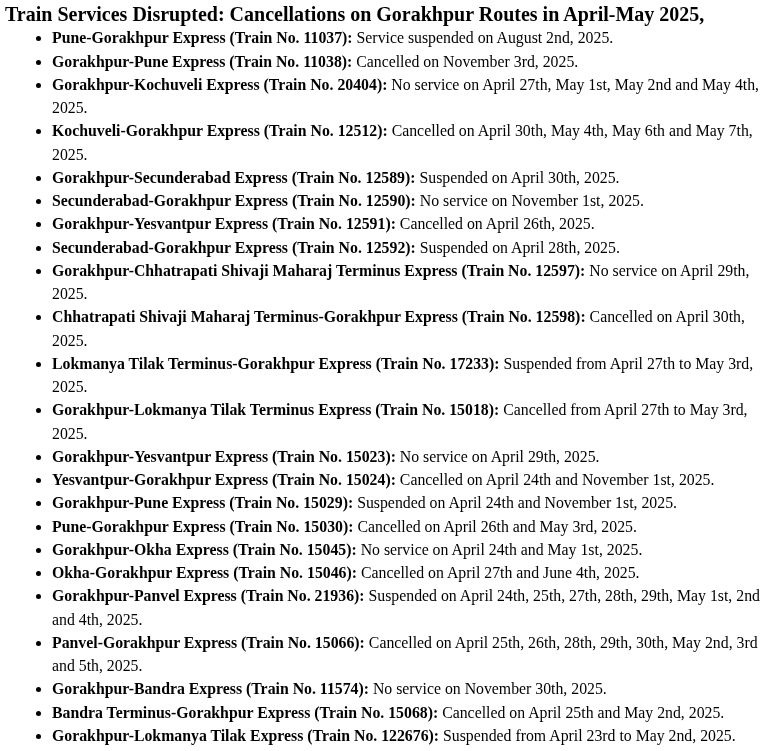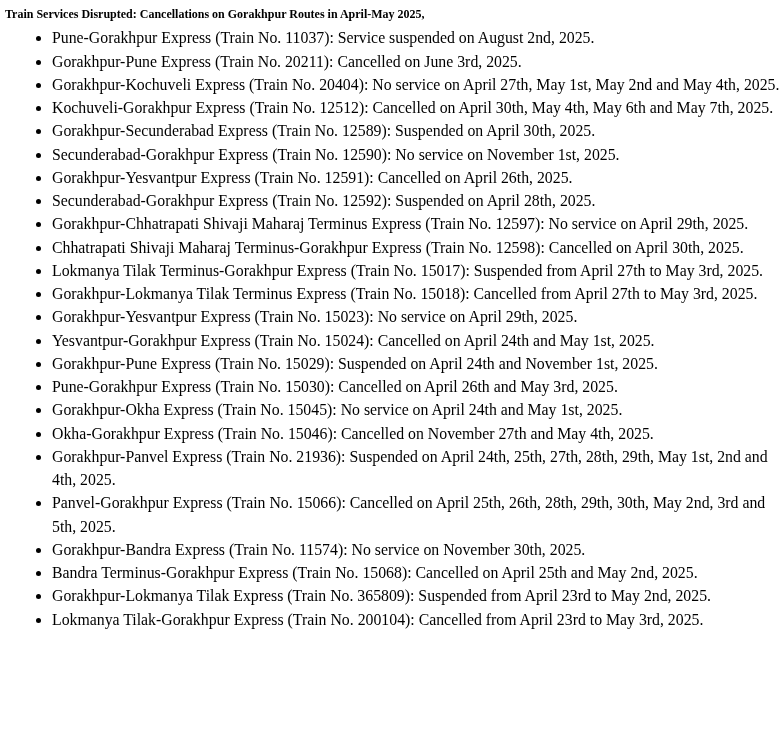--- a/index.html
+++ b/index.html
@@ -15,60 +15,60 @@
     font-family: "Liberation Serif", serif;
     font-size: 15.8px;
     line-height: 23.25px;
   }
   .doc {
     padding: 3px 2px 0 5px;
   }
   .title {
     margin: 0;
     font-weight: bold;
-    font-size: 12px;
+    font-size: 20px;
   }
   ul.train-list {
     margin: 0;
     padding: 0 0 0 47px;
     list-style-type: disc;
   }
   ul.train-list li {
     margin: 0;
     padding: 0;
   }
   .train-name {
-    font-weight: normal;
+    font-weight: bold;
   }
 </style>
 </head>
 <body>
 
 <div class="doc">
   <p class="title">Train Services Disrupted: Cancellations on Gorakhpur Routes in April-May 2025,</p>
   <ul class="train-list">
     <li><span class="train-name">Pune-Gorakhpur Express (Train No. 11037):</span><span> Service suspended on August 2nd, 2025.</span></li>
-    <li><span class="train-name">Gorakhpur-Pune Express (Train No. 20211):</span><span> Cancelled on June 3rd, 2025.</span></li>
+    <li><span class="train-name">Gorakhpur-Pune Express (Train No. 11038):</span><span> Cancelled on November 3rd, 2025.</span></li>
     <li><span class="train-name">Gorakhpur-Kochuveli Express (Train No. 20404):</span><span> No service on April 27th, May 1st, May 2nd and May 4th, 2025.</span></li>
     <li><span class="train-name">Kochuveli-Gorakhpur Express (Train No. 12512):</span><span> Cancelled on April 30th, May 4th, May 6th and May 7th, 2025.</span></li>
     <li><span class="train-name">Gorakhpur-Secunderabad Express (Train No. 12589):</span><span> Suspended on April 30th, 2025.</span></li>
     <li><span class="train-name">Secunderabad-Gorakhpur Express (Train No. 12590):</span><span> No service on November 1st, 2025.</span></li>
     <li><span class="train-name">Gorakhpur-Yesvantpur Express (Train No. 12591):</span><span> Cancelled on April 26th, 2025.</span></li>
     <li><span class="train-name">Secunderabad-Gorakhpur Express (Train No. 12592):</span><span> Suspended on April 28th, 2025.</span></li>
     <li><span class="train-name">Gorakhpur-Chhatrapati Shivaji Maharaj Terminus Express (Train No. 12597):</span><span> No service on April 29th, 2025.</span></li>
     <li><span class="train-name">Chhatrapati Shivaji Maharaj Terminus-Gorakhpur Express (Train No. 12598):</span><span> Cancelled on April 30th, 2025.</span></li>
-    <li><span class="train-name">Lokmanya Tilak Terminus-Gorakhpur Express (Train No. 15017):</span><span> Suspended from April 27th to May 3rd, 2025.</span></li>
+    <li><span class="train-name">Lokmanya Tilak Terminus-Gorakhpur Express (Train No. 17233):</span><span> Suspended from April 27th to May 3rd, 2025.</span></li>
     <li><span class="train-name">Gorakhpur-Lokmanya Tilak Terminus Express (Train No. 15018):</span><span> Cancelled from April 27th to May 3rd, 2025.</span></li>
     <li><span class="train-name">Gorakhpur-Yesvantpur Express (Train No. 15023):</span><span> No service on April 29th, 2025.</span></li>
-    <li><span class="train-name">Yesvantpur-Gorakhpur Express (Train No. 15024):</span><span> Cancelled on April 24th and May 1st, 2025.</span></li>
+    <li><span class="train-name">Yesvantpur-Gorakhpur Express (Train No. 15024):</span><span> Cancelled on April 24th and November 1st, 2025.</span></li>
     <li><span class="train-name">Gorakhpur-Pune Express (Train No. 15029):</span><span> Suspended on April 24th and November 1st, 2025.</span></li>
     <li><span class="train-name">Pune-Gorakhpur Express (Train No. 15030):</span><span> Cancelled on April 26th and May 3rd, 2025.</span></li>
     <li><span class="train-name">Gorakhpur-Okha Express (Train No. 15045):</span><span> No service on April 24th and May 1st, 2025.</span></li>
-    <li><span class="train-name">Okha-Gorakhpur Express (Train No. 15046):</span><span> Cancelled on November 27th and May 4th, 2025.</span></li>
+    <li><span class="train-name">Okha-Gorakhpur Express (Train No. 15046):</span><span> Cancelled on April 27th and June 4th, 2025.</span></li>
     <li><span class="train-name">Gorakhpur-Panvel Express (Train No. 21936):</span><span> Suspended on April 24th, 25th, 27th, 28th, 29th, May 1st, 2nd and 4th, 2025.</span></li>
     <li><span class="train-name">Panvel-Gorakhpur Express (Train No. 15066):</span><span> Cancelled on April 25th, 26th, 28th, 29th, 30th, May 2nd, 3rd and 5th, 2025.</span></li>
     <li><span class="train-name">Gorakhpur-Bandra Express (Train No. 11574):</span><span> No service on November 30th, 2025.</span></li>
     <li><span class="train-name">Bandra Terminus-Gorakhpur Express (Train No. 15068):</span><span> Cancelled on April 25th and May 2nd, 2025.</span></li>
-    <li><span class="train-name">Gorakhpur-Lokmanya Tilak Express (Train No. 365809):</span><span> Suspended from April 23rd to May 2nd, 2025.</span></li>
+    <li><span class="train-name">Gorakhpur-Lokmanya Tilak Express (Train No. 122676):</span><span> Suspended from April 23rd to May 2nd, 2025.</span></li>
     <li><span class="train-name">Lokmanya Tilak-Gorakhpur Express (Train No. 200104):</span><span> Cancelled from April 23rd to May 3rd, 2025.</span></li>
 
   </ul>
 </div>
 
 </body></html>

